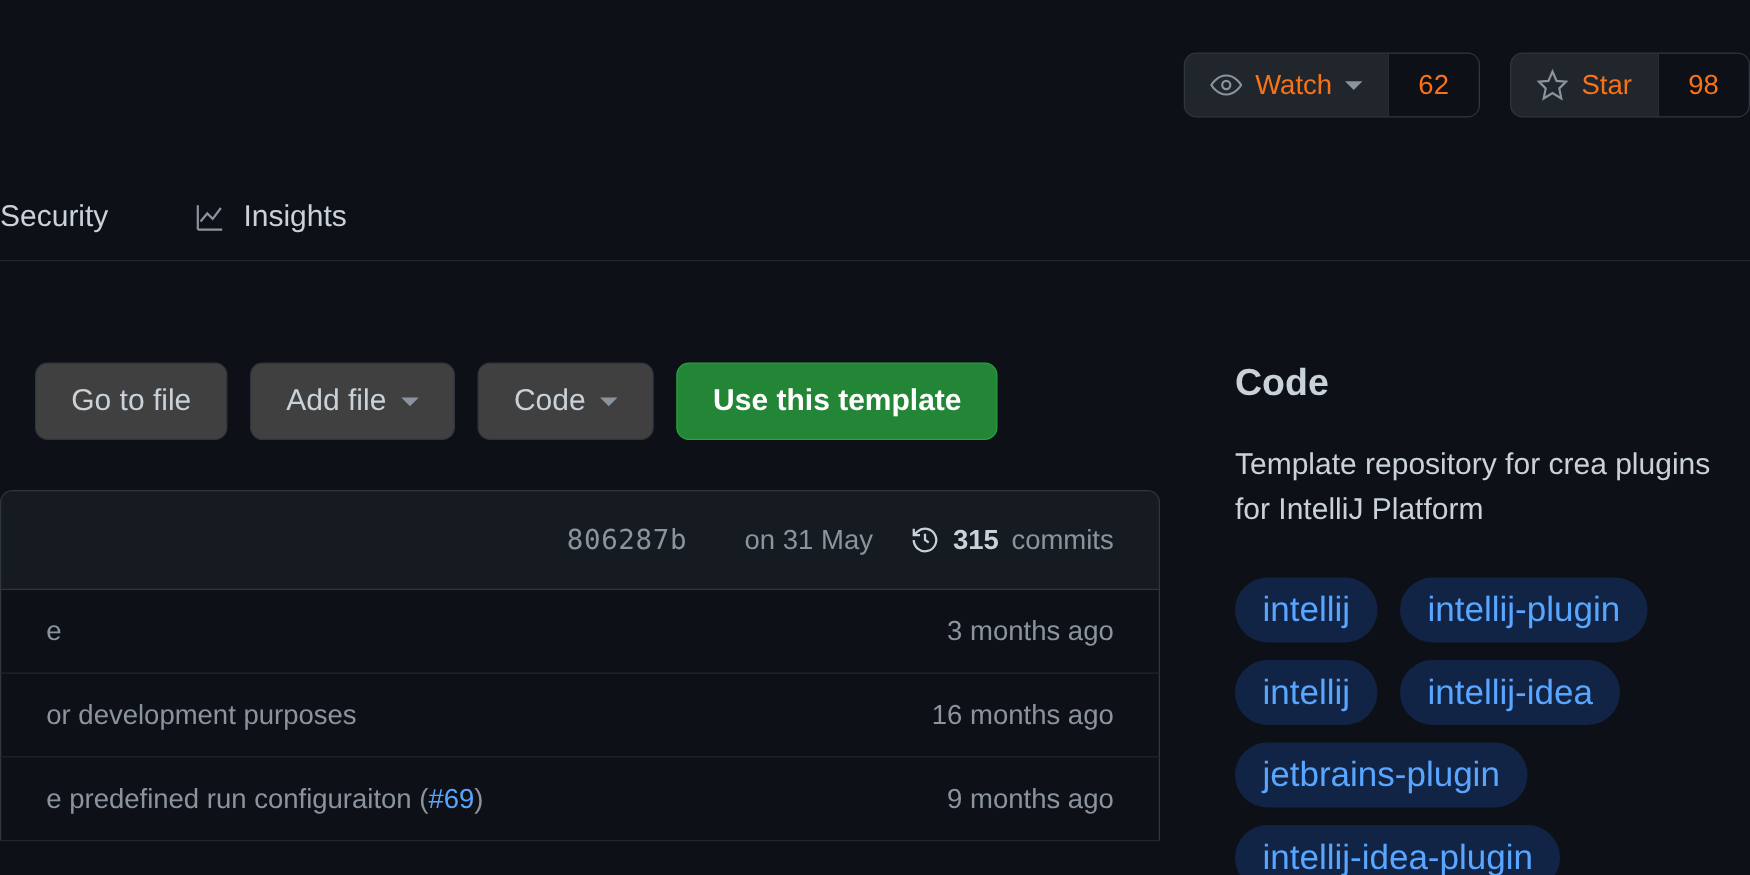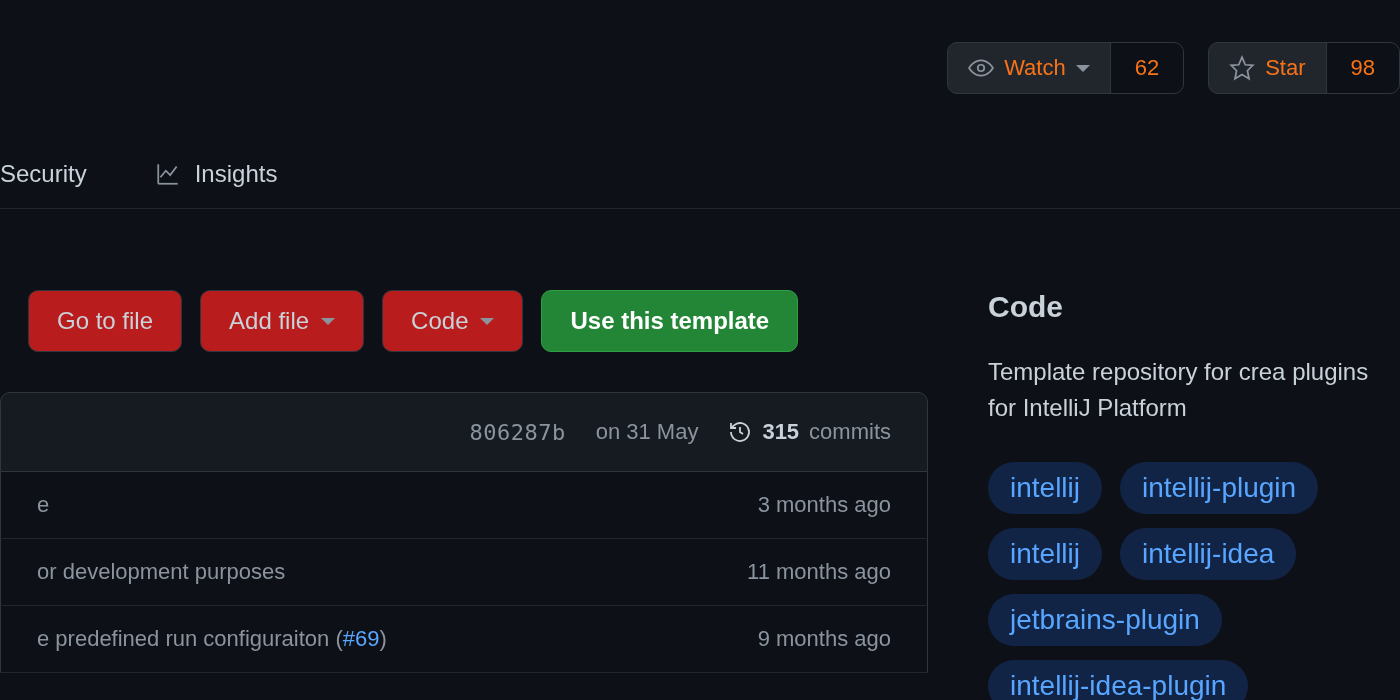--- a/index.html
+++ b/index.html
@@ -103,21 +103,21 @@
   }
   .btn {
     display: flex;
     align-items: center;
     gap: 12px;
     padding: 16px 28px;
     font-size: 24px;
     font-weight: 500;
     border: 1px solid #30363d;
     border-radius: 10px;
-    background: #b91c1c;
+    background: #404040;
     color: #c9d1d9;
     cursor: pointer;
   }
   .btn.green {
     background: #238636;
     border: 1px solid #2ea043;
     color: #ffffff;
     font-weight: 600;
   }
 
@@ -128,21 +128,21 @@
     justify-content: flex-end;
     gap: 30px;
     padding: 26px 36px;
     background: #161b22;
     border: 1px solid #30363d;
     border-top-left-radius: 10px;
     border-top-right-radius: 10px;
     font-size: 22px;
   }
   .commit-sha { color: #8b949e; font-family: ui-monospace, monospace; letter-spacing: 0.5px; }
-  .commit-date { color: #8b949e; }
+  .commit-date { color: #8b949e; margin-left: 16px; }
   .commit-count { display: flex; align-items: center; gap: 10px; color: #8b949e; }
   .commit-count .num { color: #c9d1d9; font-weight: 700; }
   .history-icon { width: 24px; height: 24px; fill: none; stroke: #c9d1d9; stroke-width: 1.8; }
 
   
   .file-row {
     display: flex;
     align-items: center;
     justify-content: space-between;
     padding: 20px 36px;
@@ -260,21 +260,21 @@
       </span>
     </div>
 
     <div id="file-list">
         <div class="file-row">
           <span class="msg">e</span>
           <span class="age">3 months ago</span>
         </div>
         <div class="file-row">
           <span class="msg">or development purposes</span>
-          <span class="age">11 months ago</span>
+          <span class="age">16 months ago</span>
         </div>
         <div class="file-row">
           <span class="msg">e predefined run configuraiton (<span class="link">#69</span>)</span>
           <span class="age">9 months ago</span>
         </div>
       </div>
 
   </div>
 
   <div class="right">

